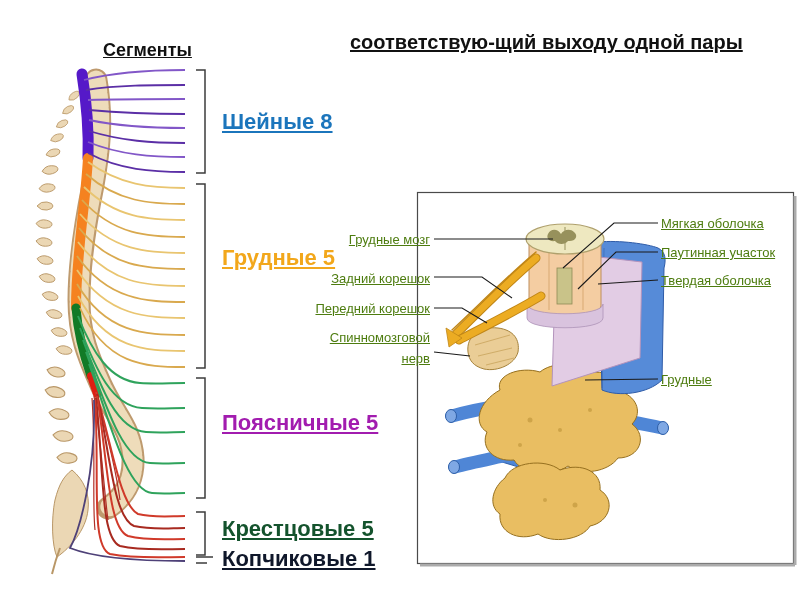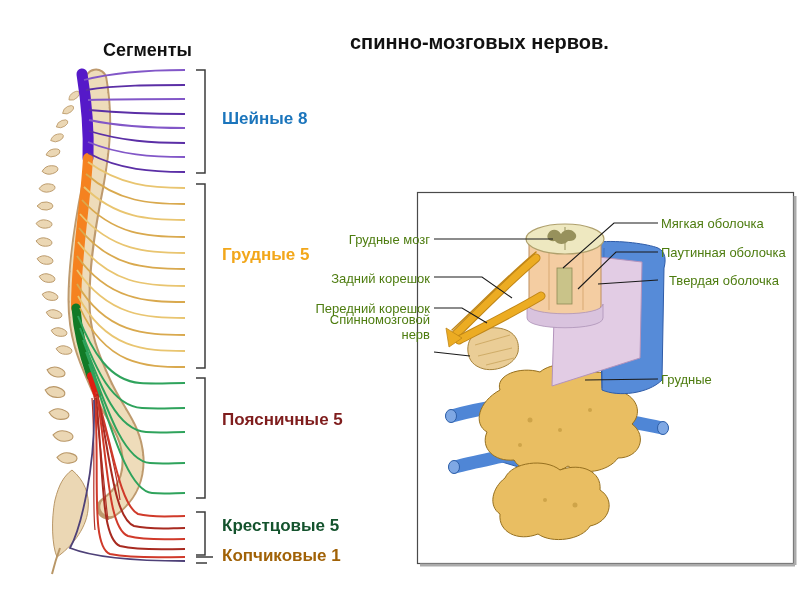--- a/index.html
+++ b/index.html
@@ -1,36 +1,36 @@
 <!DOCTYPE html>
 <html><head>
 <meta charset="utf-8">
 <style>
   html,body{margin:0;padding:0;}
   body{width:807px;height:605px;background:#ffffff;overflow:hidden;position:relative;
        font-family:"Liberation Sans",sans-serif;}
   #slide{position:absolute;inset:0;}
   #art{position:absolute;left:0;top:0;}
-  .abs{position:absolute;}
+  .abs{position:absolute;text-decoration:underline;}
   #spine-title{left:103px;top:40px;font-size:18px;font-weight:bold;color:#111;}
   #definition{left:350px;top:29px;width:450px;font-weight:bold;color:#111;
               font-size:20px;line-height:27px;}
   #definition .def-term{font-size:23px;margin-right:6px;}
-  .seg-label{font-weight:bold;font-size:17px;white-space:nowrap;}
+  .seg-label{font-weight:bold;font-size:22px;white-space:nowrap;}
   #seg-0{left:222px;top:109px;}
   #seg-1{left:222px;top:245px;}
   #seg-2{left:222px;top:410px;}
   #seg-3{left:222px;top:516px;}
   #seg-4{left:222px;top:546px;}
   .fig-label{font-size:13px;color:#4d7c0f;white-space:nowrap;}
   .fig-left{right:377px;text-align:right;}
   #fl-0{top:232px;} #fl-1{top:271px;} #fl-2{top:301px;}
-  #fl-3{top:312px;width:112px;white-space:normal;line-height:15px;}
+  #fl-3{top:327px;width:112px;white-space:normal;line-height:21px;}
   .fig-right{left:661px;}
-  #fr-0{top:216px;} #fr-1{top:245px;} #fr-2{top:273px;margin-left:8px;} #fr-3{top:372px;}
+  #fr-0{top:216px;} #fr-1{top:245px;} #fr-2{top:273px;} #fr-3{top:372px;}
 </style>
 </head>
 <body>
 
 <div id="slide">
 
 <svg id="art" width="807" height="605" viewBox="0 0 807 605">
 
   <defs>
     <path id="chip" d="M -8,0 Q -4,-5 2,-4 Q 8,-3 8,0 Q 8,3 2,4 Q -4,5 -8,0 Z"></path>
@@ -223,32 +223,32 @@
       <path d="M 658,252 L 616,252 L 578,289"></path>
       <path d="M 658,280 L 598,284"></path>
       <path d="M 658,379 L 585,380"></path>
     </g>
   </g>
 </svg>
 
 <div id="spine-title" class="abs">Сегменты</div>
 
 <div id="definition" class="abs">
-  <div>спинно-мозговых нервов.</div>
+  <div>соответствую-щий выходу одной пары</div>
 </div>
 
 <div id="seg-0" class="abs seg-label" style="color: rgb(27, 117, 188);">Шейные 8</div>
 <div id="seg-1" class="abs seg-label" style="color: rgb(242, 167, 27);">Грудные 5</div>
-<div id="seg-2" class="abs seg-label" style="color: #7f1d1d;">Поясничные 5</div>
+<div id="seg-2" class="abs seg-label" style="color: #a21caf;">Поясничные 5</div>
 <div id="seg-3" class="abs seg-label" style="color: #14532d;">Крестцовые 5</div>
-<div id="seg-4" class="abs seg-label" style="color: #a16207;">Копчиковые 1</div>
+<div id="seg-4" class="abs seg-label" style="color: #0f172a;">Копчиковые 1</div>
 
 <div id="fl-0" class="abs fig-label fig-left">Грудные мозг</div>
 <div id="fl-1" class="abs fig-label fig-left">Задний корешок</div>
 <div id="fl-2" class="abs fig-label fig-left">Передний корешок</div>
 <div id="fl-3" class="abs fig-label fig-left">Спинномозговой нерв</div>
 
 <div id="fr-0" class="abs fig-label fig-right">Мягкая оболочка</div>
-<div id="fr-1" class="abs fig-label fig-right">Паутинная оболочка</div>
+<div id="fr-1" class="abs fig-label fig-right">Паутинная участок</div>
 <div id="fr-2" class="abs fig-label fig-right">Твердая оболочка</div>
 <div id="fr-3" class="abs fig-label fig-right">Грудные</div>
 
 </div>
 
 </body></html>

